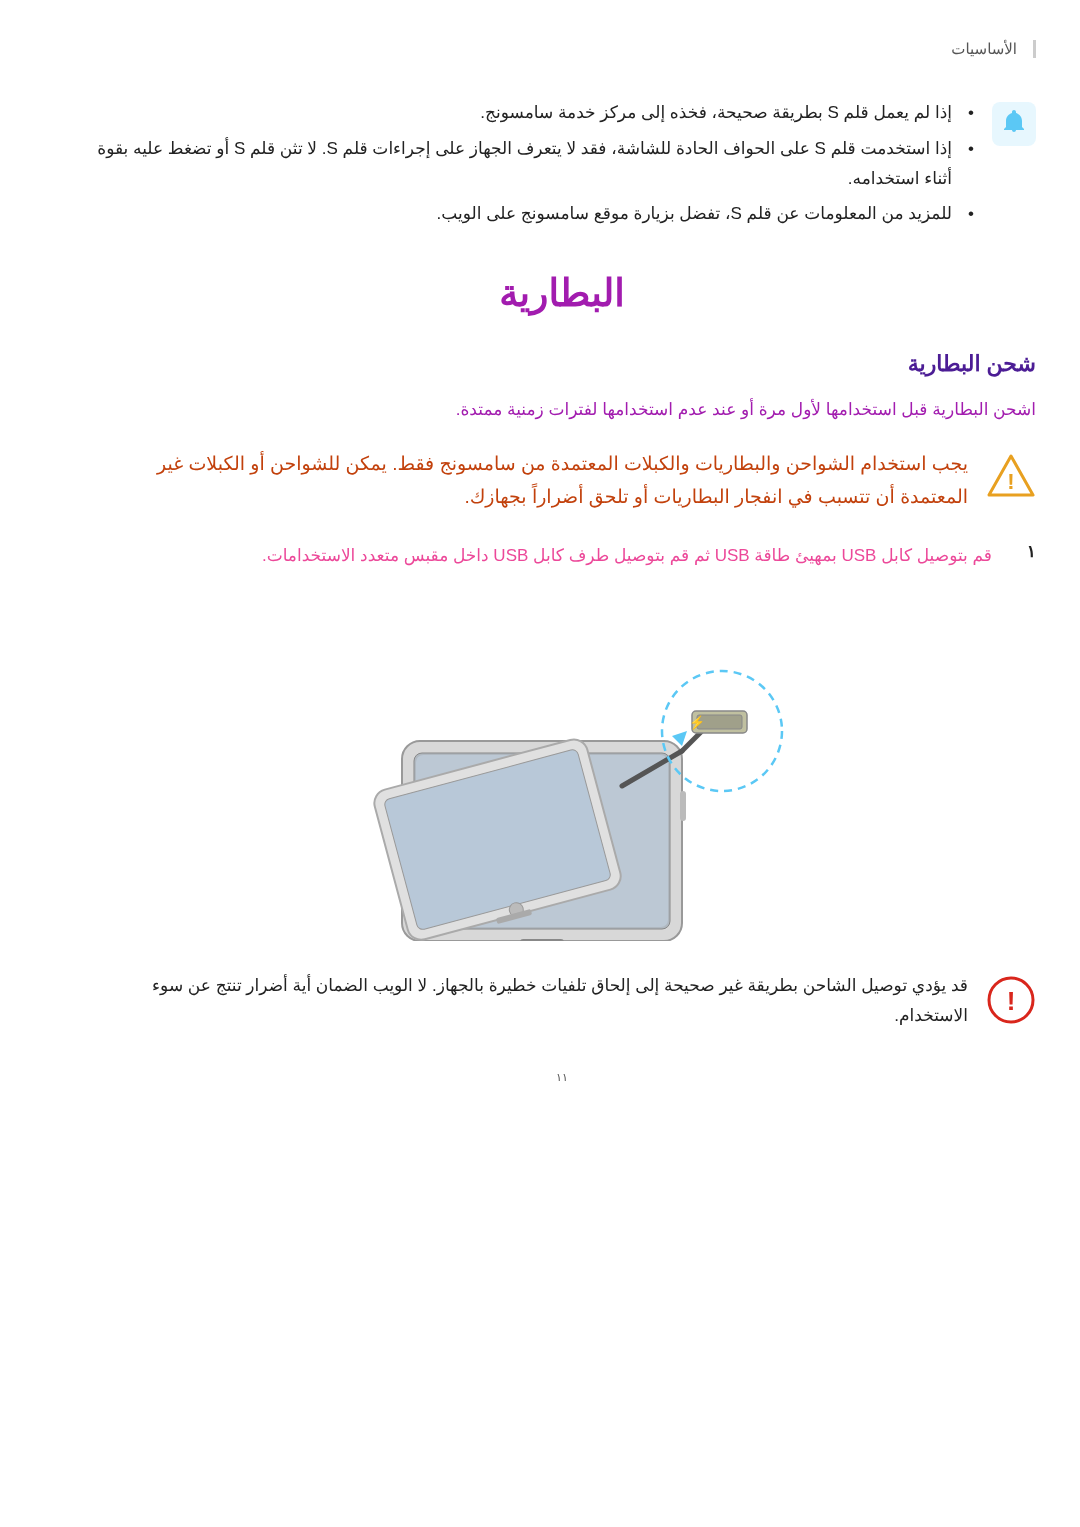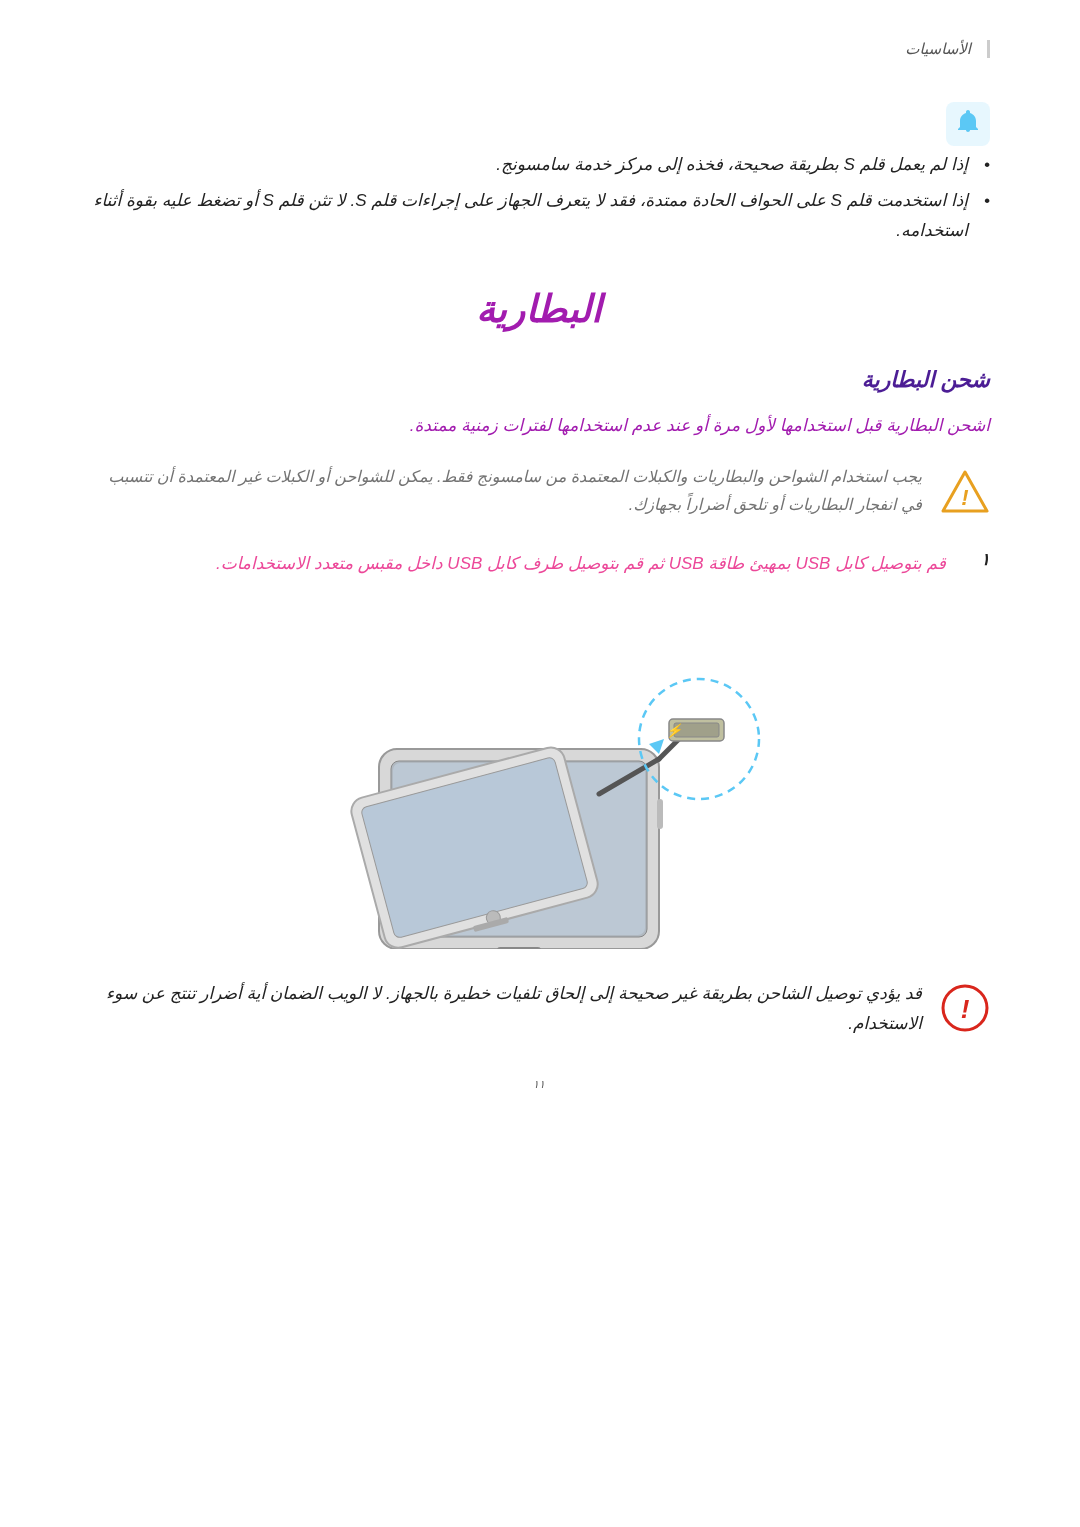--- a/index.html
+++ b/index.html
@@ -8,44 +8,43 @@
       font-family: 'Arial', 'Helvetica', sans-serif;
       direction: rtl;
       width: 1080px;
       min-height: 1527px;
       position: relative;
       color: #222;
     }
     .page {
       width: 1052px;
       min-height: 1527px;
-      padding: 40px 90px 60px 60px;
+      padding: 40px 44px 60px 60px;
       position: relative;
-      font-style: italic;
     }
     .header-bar {
       display: flex;
       justify-content: flex-start;
       align-items: center;
       border-right: 3px solid #ccc;
       padding-right: 16px;
       margin-bottom: 40px;
     }
     .header-title {
       font-size: 15px;
       color: #555;
       font-weight: normal;
     }
     .section-top {
       margin-bottom: 30px;
     }
     .bullet-section {
       display: flex;
-      flex-direction: column;
-      align-items: flex-start;
+      align-items: flex-start;
+      gap: 18px;
       margin-bottom: 24px;
     }
     .bell-icon-container {
       flex-shrink: 0;
       margin-top: 4px;
     }
     .bell-icon {
       width: 44px;
       height: 44px;
     }
@@ -99,23 +98,23 @@
       align-items: flex-start;
       gap: 18px;
       margin-bottom: 28px;
       background: #fff;
     }
     .warning-icon-container {
       flex-shrink: 0;
       margin-top: 4px;
     }
     .warning-text {
-      font-size: 16px;
-      line-height: 1.75;
-      color: #737373;
+      font-size: 19px;
+      line-height: 1.75;
+      color: #c2410c;
       flex: 1;
     }
     .step-row {
       display: flex;
       flex-direction: row;
       align-items: flex-start;
       gap: 14px;
       margin-bottom: 30px;
     }
     .step-number {
@@ -181,21 +180,22 @@
   <div class="bullet-section section-top">
     <div class="bell-icon-container">
       
       <svg class="bell-icon" viewBox="0 0 44 44" fill="none" xmlns="http://www.w3.org/2000/svg">
         <rect width="44" height="44" rx="8" fill="#5bc8f5" opacity="0.15"></rect>
         <path d="M22 8c-1.1 0-2 .9-2 2v1.1C16.4 12.1 14 15.3 14 19v6l-2 2v1h20v-1l-2-2v-6c0-3.7-2.4-6.9-6-7.9V10c0-1.1-.9-2-2-2zm0 22c1.1 0 2-.9 2-2h-4c0 1.1.9 2 2 2z" fill="#5bc8f5"></path>
       </svg>
     </div>
     <ul class="bullets-list">
       <li>إذا لم يعمل قلم S بطريقة صحيحة، فخذه إلى مركز خدمة سامسونج.</li>
-      <li>إذا استخدمت قلم S على الحواف الحادة ممتدة، فقد لا يتعرف الجهاز على إجراءات قلم S. لا تثن قلم S أو تضغط عليه بقوة أثناء استخدامه.</li>
+      <li>إذا استخدمت قلم S على الحواف الحادة للشاشة، فقد لا يتعرف الجهاز على إجراءات قلم S. لا تثن قلم S أو تضغط عليه بقوة أثناء استخدامه.</li>
+      <li>للمزيد من المعلومات عن قلم S، تفضل بزيارة موقع سامسونج على الويب.</li>
     </ul>
   </div>
 
   <div class="section-divider">
     <div class="battery-title">البطارية</div>
   </div>
 
   <div class="charging-subtitle">شحن البطارية</div>
 
   <p class="charging-intro">اشحن البطارية قبل استخدامها لأول مرة أو عند عدم استخدامها لفترات زمنية ممتدة.</p>

